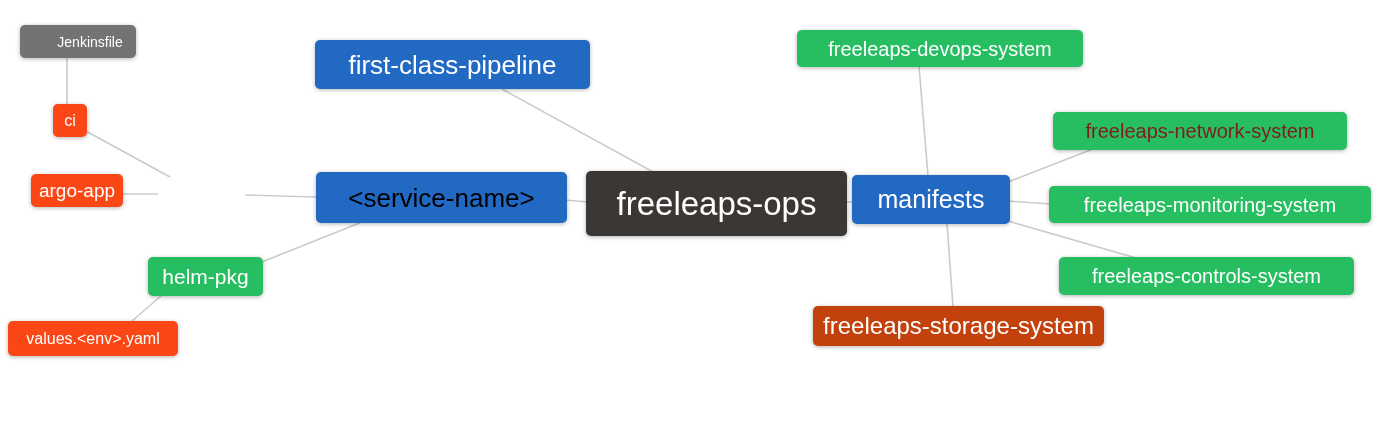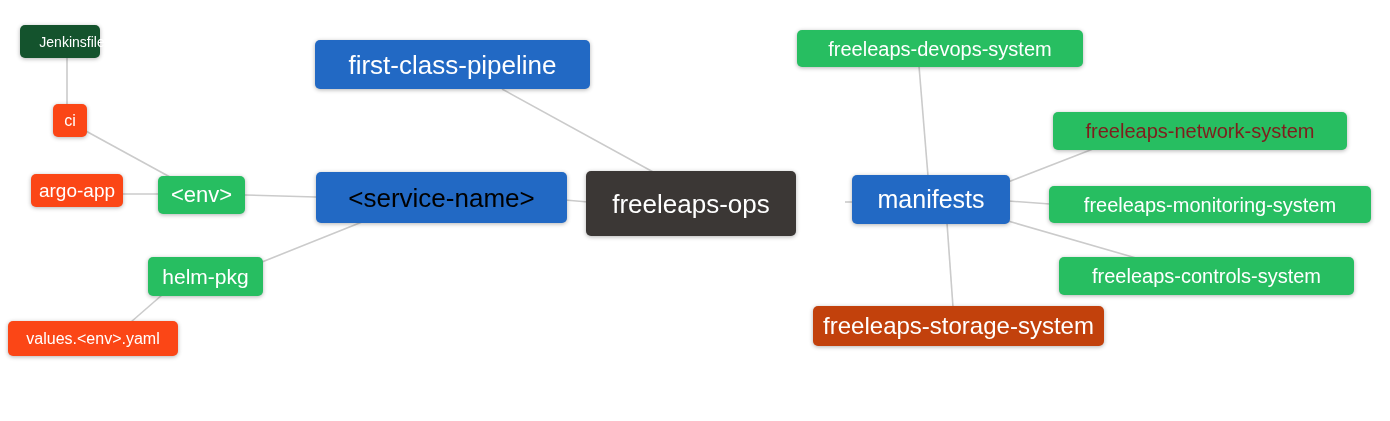--- a/index.html
+++ b/index.html
@@ -58,27 +58,26 @@
       <line x1="845" y1="202" x2="854" y2="202" stroke="#CBCBCB" stroke-width="1.6"></line>
       <line x1="928" y1="176" x2="919" y2="66" stroke="#CBCBCB" stroke-width="1.6"></line>
       <line x1="1008" y1="182" x2="1093" y2="149" stroke="#CBCBCB" stroke-width="1.6"></line>
       <line x1="1008" y1="201" x2="1050" y2="204" stroke="#CBCBCB" stroke-width="1.6"></line>
       <line x1="1008" y1="221" x2="1136" y2="258" stroke="#CBCBCB" stroke-width="1.6"></line>
       <line x1="947" y1="223" x2="953" y2="307" stroke="#CBCBCB" stroke-width="1.6"></line>
       <line x1="362" y1="222" x2="262" y2="262" stroke="#CBCBCB" stroke-width="1.6"></line>
       <line x1="162" y1="295" x2="116" y2="335" stroke="#CBCBCB" stroke-width="1.6"></line>
     </svg>
   <div class="node-layer">
-      <div class="node" style="left: 20px; top: 25px; width: 80px; height: 33px; font-size: 14px; background: #14532d; color: rgb(255, 255, 255); padding-left: 24px;">Jenkinsfile</div>
+      <div class="node" style="left: 20px; top: 25px; width: 116px; height: 33px; font-size: 14px; background: #737373; color: rgb(255, 255, 255); padding-left: 24px;">Jenkinsfile</div>
       <div class="node" style="left: 53px; top: 104px; width: 34px; height: 33px; font-size: 16px; background: rgb(251, 70, 22); color: rgb(255, 255, 255);">ci</div>
       <div class="node" style="left: 31px; top: 174px; width: 92px; height: 33px; font-size: 19px; background: rgb(251, 70, 22); color: rgb(255, 255, 255);">argo-app</div>
-      <div class="node" style="left: 158px; top: 176px; width: 87px; height: 38px; font-size: 22px; background: rgb(39, 190, 97); color: rgb(255, 255, 255);">&lt;env&gt;</div>
       <div class="node" style="left: 316px; top: 172px; width: 251px; height: 51px; font-size: 26px; background: rgb(34, 105, 196); color: #000000;">&lt;service-name&gt;</div>
       <div class="node" style="left: 315px; top: 40px; width: 275px; height: 49px; font-size: 26px; background: rgb(34, 105, 196); color: rgb(255, 255, 255);">first-class-pipeline</div>
-      <div class="node" style="left: 586px; top: 171px; width: 210px; height: 65px; font-size: 26px; background: rgb(59, 55, 53); color: rgb(255, 255, 255);">freeleaps-ops</div>
+      <div class="node" style="left: 586px; top: 171px; width: 261px; height: 65px; font-size: 33px; background: rgb(59, 55, 53); color: rgb(255, 255, 255);">freeleaps-ops</div>
       <div class="node" style="left: 797px; top: 30px; width: 286px; height: 37px; font-size: 20px; background: rgb(39, 190, 97); color: rgb(255, 255, 255);">freeleaps-devops-system</div>
       <div class="node" style="left: 852px; top: 175px; width: 158px; height: 49px; font-size: 25px; background: rgb(34, 105, 196); color: rgb(255, 255, 255);">manifests</div>
       <div class="node" style="left: 1053px; top: 112px; width: 294px; height: 38px; font-size: 20px; background: rgb(39, 190, 97); color: #7f1d1d;">freeleaps-network-system</div>
       <div class="node" style="left: 1059px; top: 257px; width: 295px; height: 38px; font-size: 20px; background: rgb(39, 190, 97); color: rgb(255, 255, 255);">freeleaps-controls-system</div>
       <div class="node" style="left: 1049px; top: 186px; width: 322px; height: 37px; font-size: 20px; background: rgb(39, 190, 97); color: rgb(255, 255, 255);">freeleaps-monitoring-system</div>
       <div class="node" style="left: 813px; top: 306px; width: 291px; height: 40px; font-size: 24px; background: #c2410c; color: rgb(255, 255, 255);">freeleaps-storage-system</div>
       <div class="node" style="left: 148px; top: 257px; width: 115px; height: 39px; font-size: 21px; background: rgb(39, 190, 97); color: rgb(255, 255, 255);">helm-pkg</div>
       <div class="node" style="left: 8px; top: 321px; width: 170px; height: 35px; font-size: 16px; background: rgb(251, 70, 22); color: rgb(255, 255, 255);">values.&lt;env&gt;.yaml</div>
     </div>
 </div>

